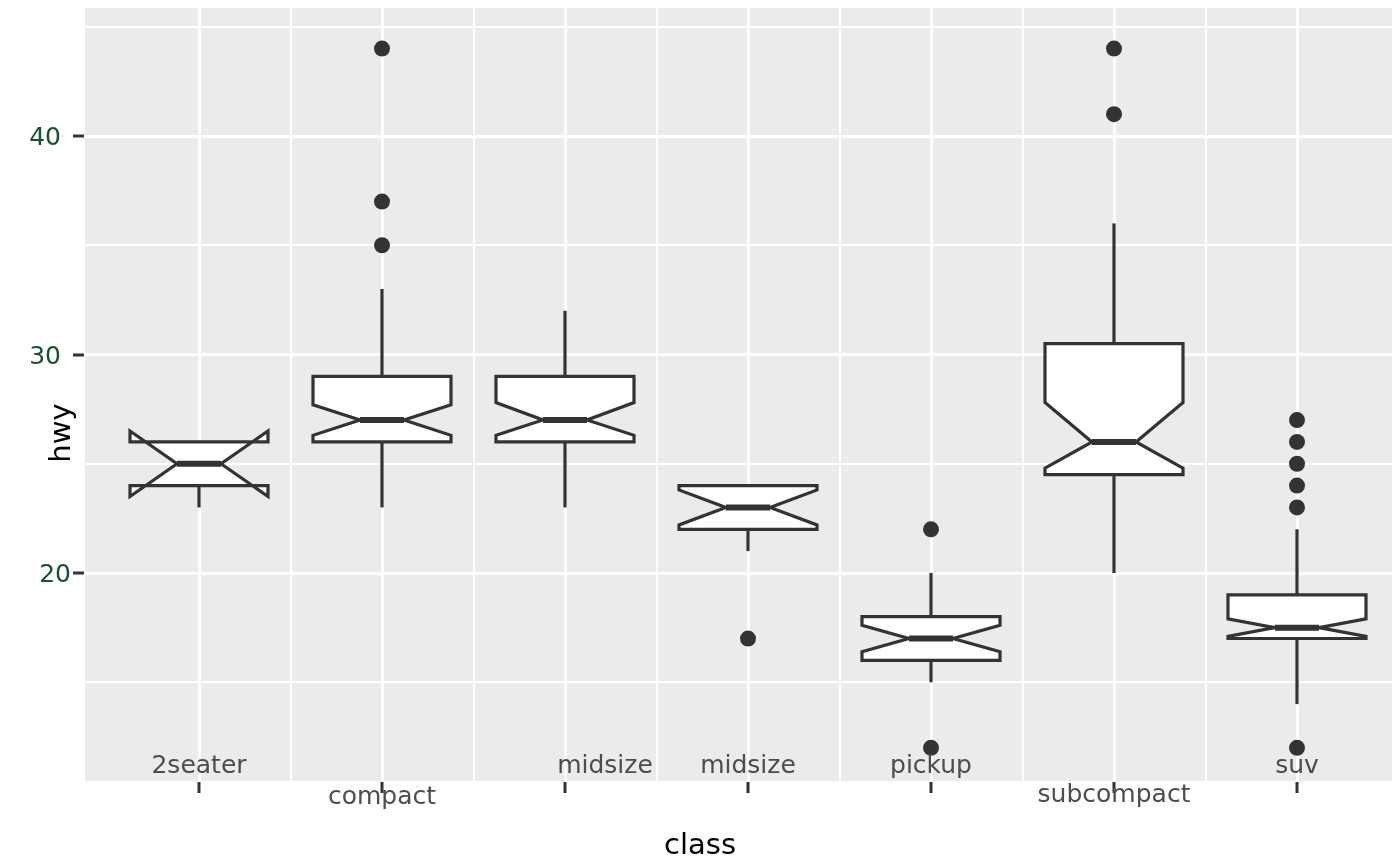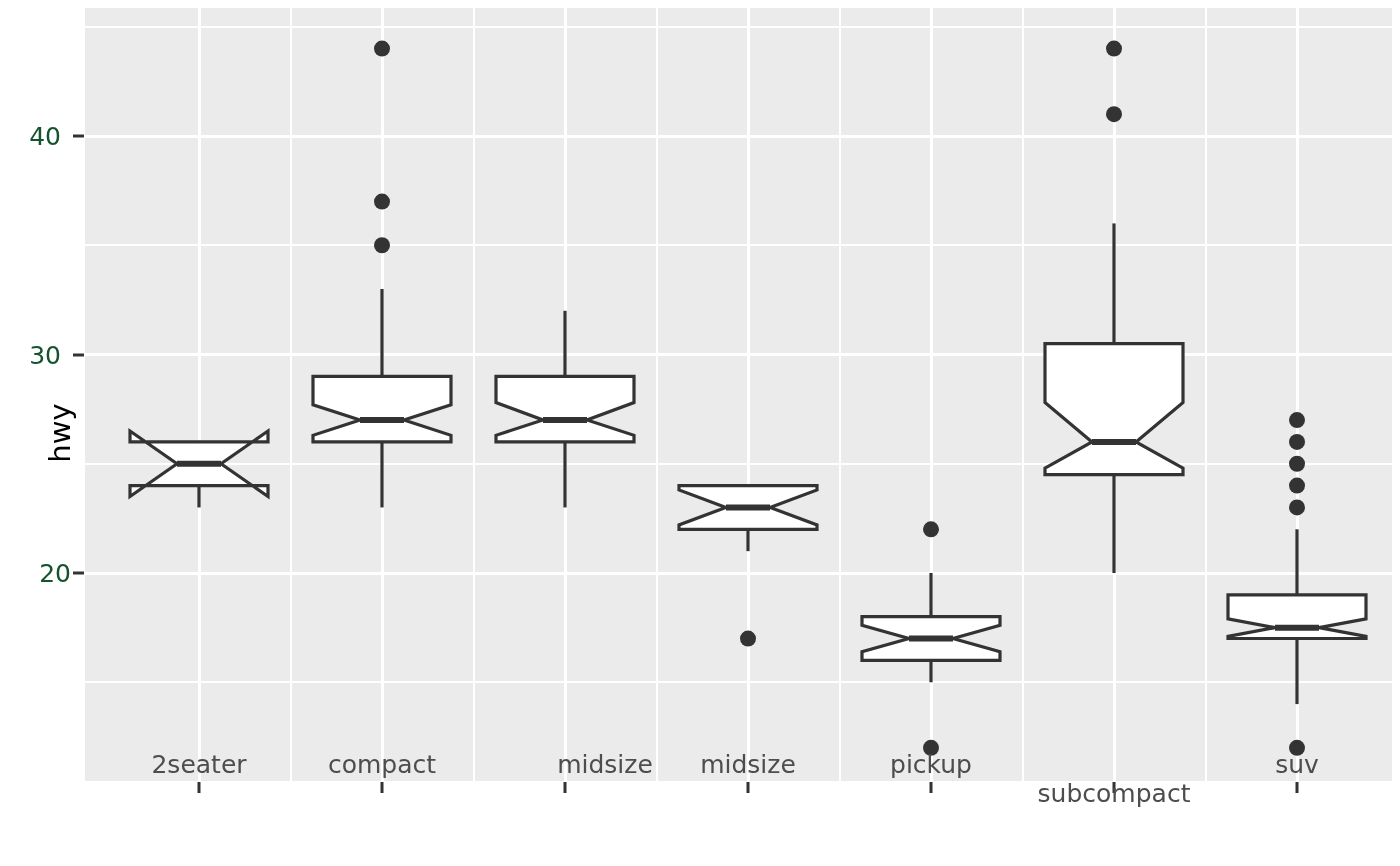--- a/index.html
+++ b/index.html
@@ -194,28 +194,29 @@
       <div class="ytick-mark" style="top: 573px; left: 73px;"></div>
       <div class="ytick-label" style="top: 354.5px; left: 0px; width: 61px;">30</div>
       <div class="ytick-mark" style="top: 354.5px; left: 73px;"></div>
       <div class="ytick-label" style="top: 136px; left: 0px; width: 61px;">40</div>
       <div class="ytick-mark" style="top: 136px; left: 73px;"></div>
     </div>
   <div id="x-axis">
       <div class="xtick-mark" style="left: 199px;"></div>
       <div class="xtick-label" style="left: 199px;">2seater</div>
       <div class="xtick-mark" style="left: 382px;"></div>
-      <div class="xtick-label" style="left: 382px;">compact</div>
+      <div class="xtick-label" style="left: 382px; margin-top: 31px;">compact</div>
       <div class="xtick-mark" style="left: 565px;"></div>
       <div class="xtick-label" style="left: 565px; margin-left: 40px;">midsize</div>
       <div class="xtick-mark" style="left: 748px;"></div>
       <div class="xtick-label" style="left: 748px;">midsize</div>
       <div class="xtick-mark" style="left: 931px;"></div>
       <div class="xtick-label" style="left: 931px;">pickup</div>
       <div class="xtick-mark" style="left: 1114px;"></div>
       <div class="xtick-label" style="left: 1114px; margin-top: 29px;">subcompact</div>
       <div class="xtick-mark" style="left: 1297px;"></div>
       <div class="xtick-label" style="left: 1297px;">suv</div>
     </div>
 
   <div class="axis-title-y">hwy</div>
+  <div class="axis-title-x">class</div>
 
 </div>
 
 </body></html>

